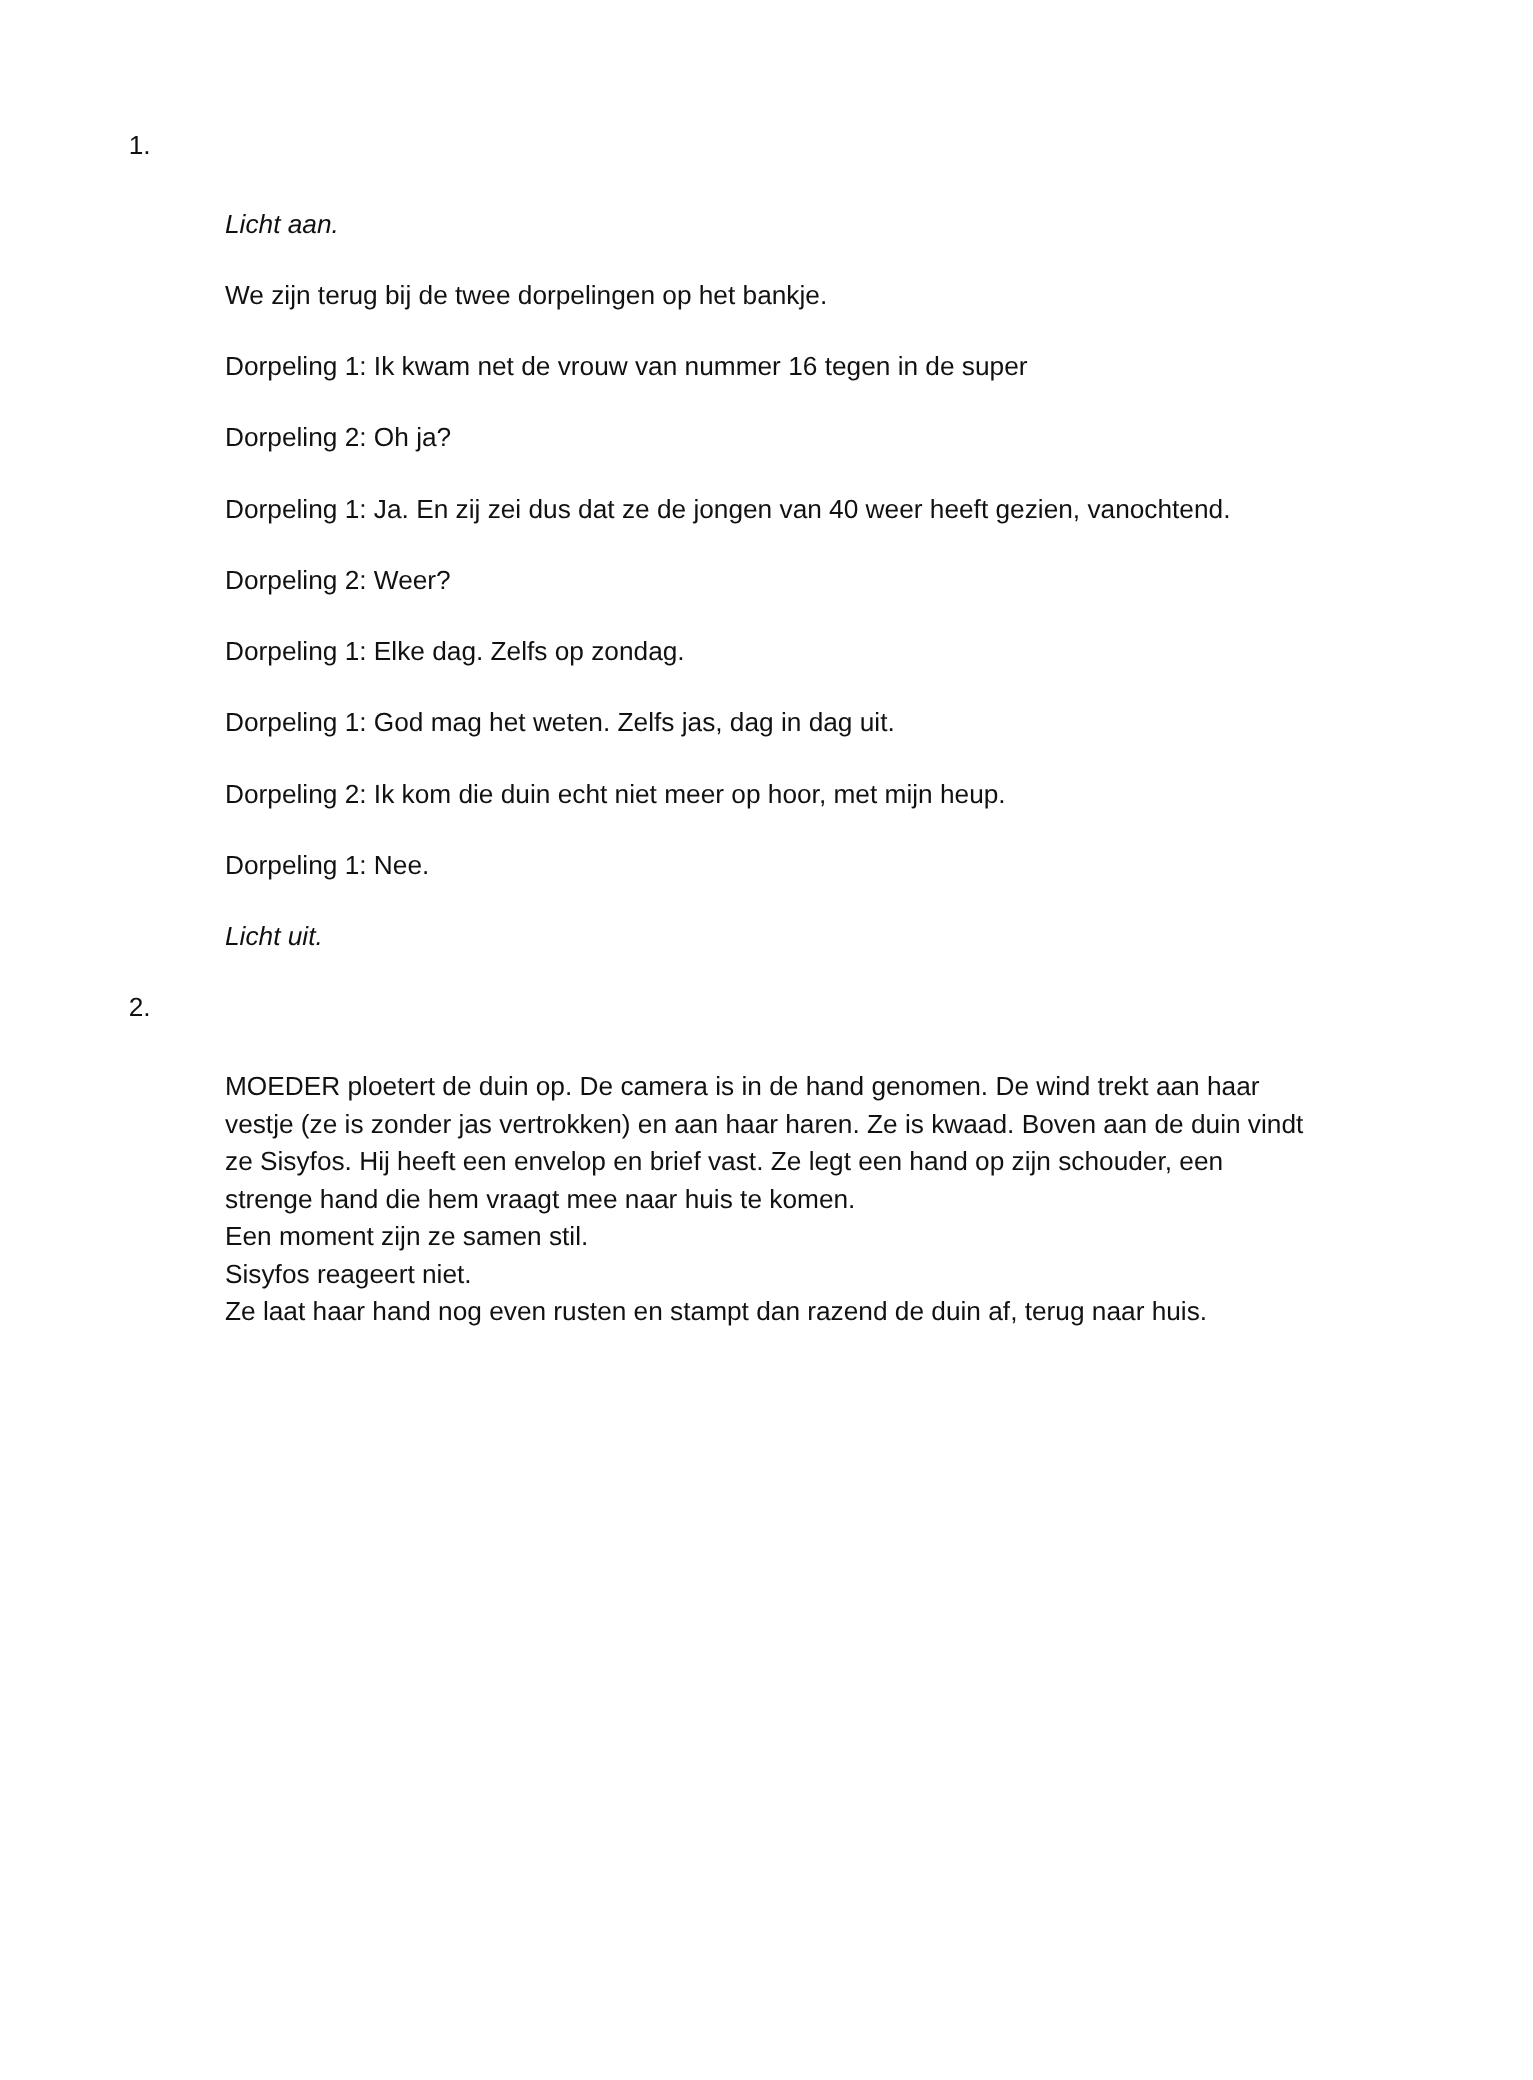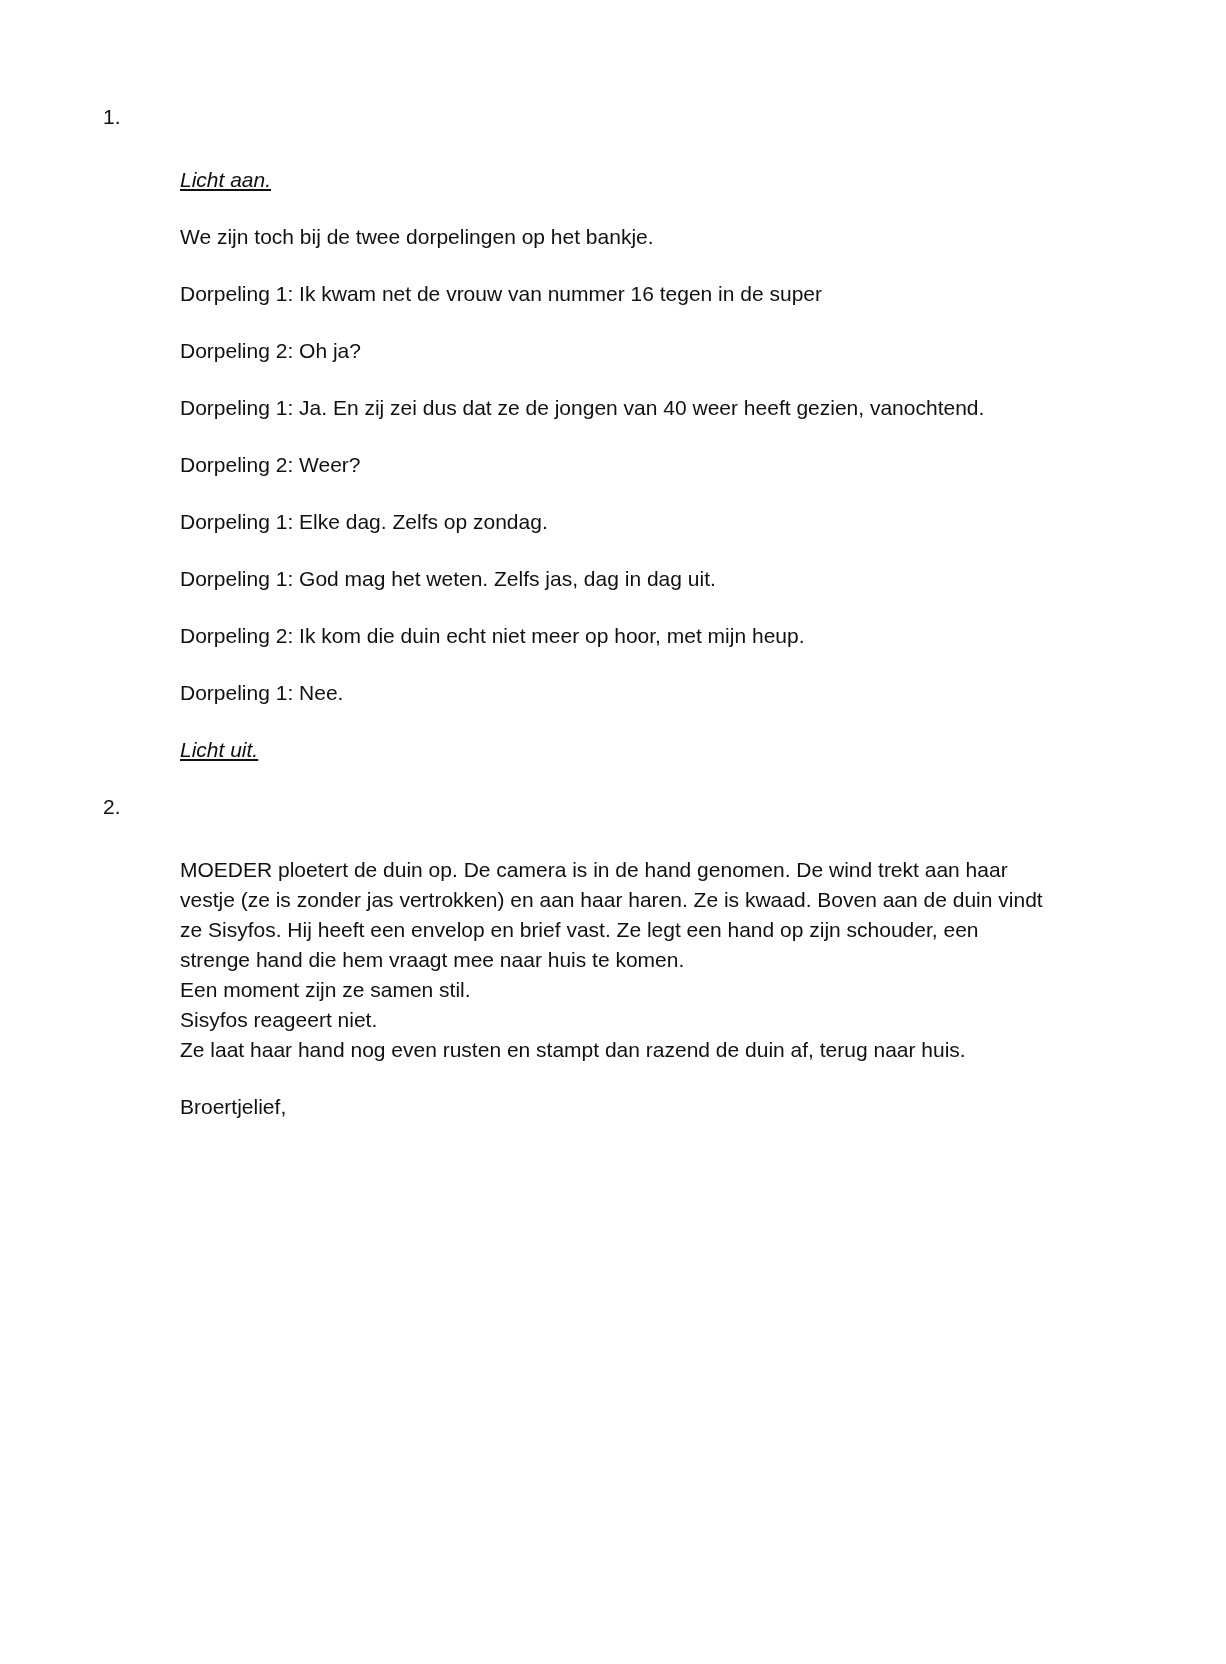--- a/index.html
+++ b/index.html
@@ -24,42 +24,41 @@
   }
   .indent {
     margin-left: 77px;
   }
   .indent p {
     margin: 0 0 27px 0;
     max-width: 872px;
   }
   .italic {
     font-style: italic;
-    text-decoration: underline;
   }
   .prewrap {
     white-space: pre-wrap;
   }
   .scene2 {
     margin-top: 25px;
   }
   .koor-section {
     margin-top: 0;
   }
 </style>
 </head>
 <body>
 
 <div class="page">
 
   <section>
     <p class="section-label">1.</p>
     <div class="indent">
       <p class="italic">Licht aan.</p>
-      <p>We zijn toch bij de twee dorpelingen op het bankje.</p>
+      <p>We zijn terug bij de twee dorpelingen op het bankje.</p>
       <p>Dorpeling 1: Ik kwam net de vrouw van nummer 16 tegen in de super</p>
       <p>Dorpeling 2: Oh ja?</p>
       <p>Dorpeling 1: Ja. En zij zei dus dat ze de jongen van 40 weer heeft gezien, vanochtend.</p>
       <p>Dorpeling 2: Weer?</p>
       <p>Dorpeling 1: Elke dag. Zelfs op zondag.</p>
       <p>Dorpeling 1: God mag het weten. Zelfs jas, dag in dag uit.</p>
       <p>Dorpeling 2: Ik kom die duin echt niet meer op hoor, met mijn heup.</p>
       <p>Dorpeling 1: Nee.</p>
       <p class="italic">Licht uit.</p>
     </div>
@@ -69,18 +68,15 @@
     <p class="section-label">2.</p>
     <div class="indent">
       <p class="prewrap">MOEDER ploetert de duin op. De camera is in de hand genomen. De wind trekt aan haar vestje (ze is zonder jas vertrokken) en aan haar haren. Ze is kwaad. Boven aan de duin vindt ze Sisyfos. Hij heeft een envelop en brief vast. Ze legt een hand op zijn schouder, een strenge hand die hem vraagt mee naar huis te komen.
 Een moment zijn ze samen stil.
 Sisyfos reageert niet.
 Ze laat haar hand nog even rusten en stampt dan razend de duin af, terug naar huis.</p>
     </div>
   </section>
 
   <section class="koor-section">
-    <div class="indent">
-      <p>Broertjelief,</p>
-    </div>
   </section>
 
 </div>
 
 </body></html>

